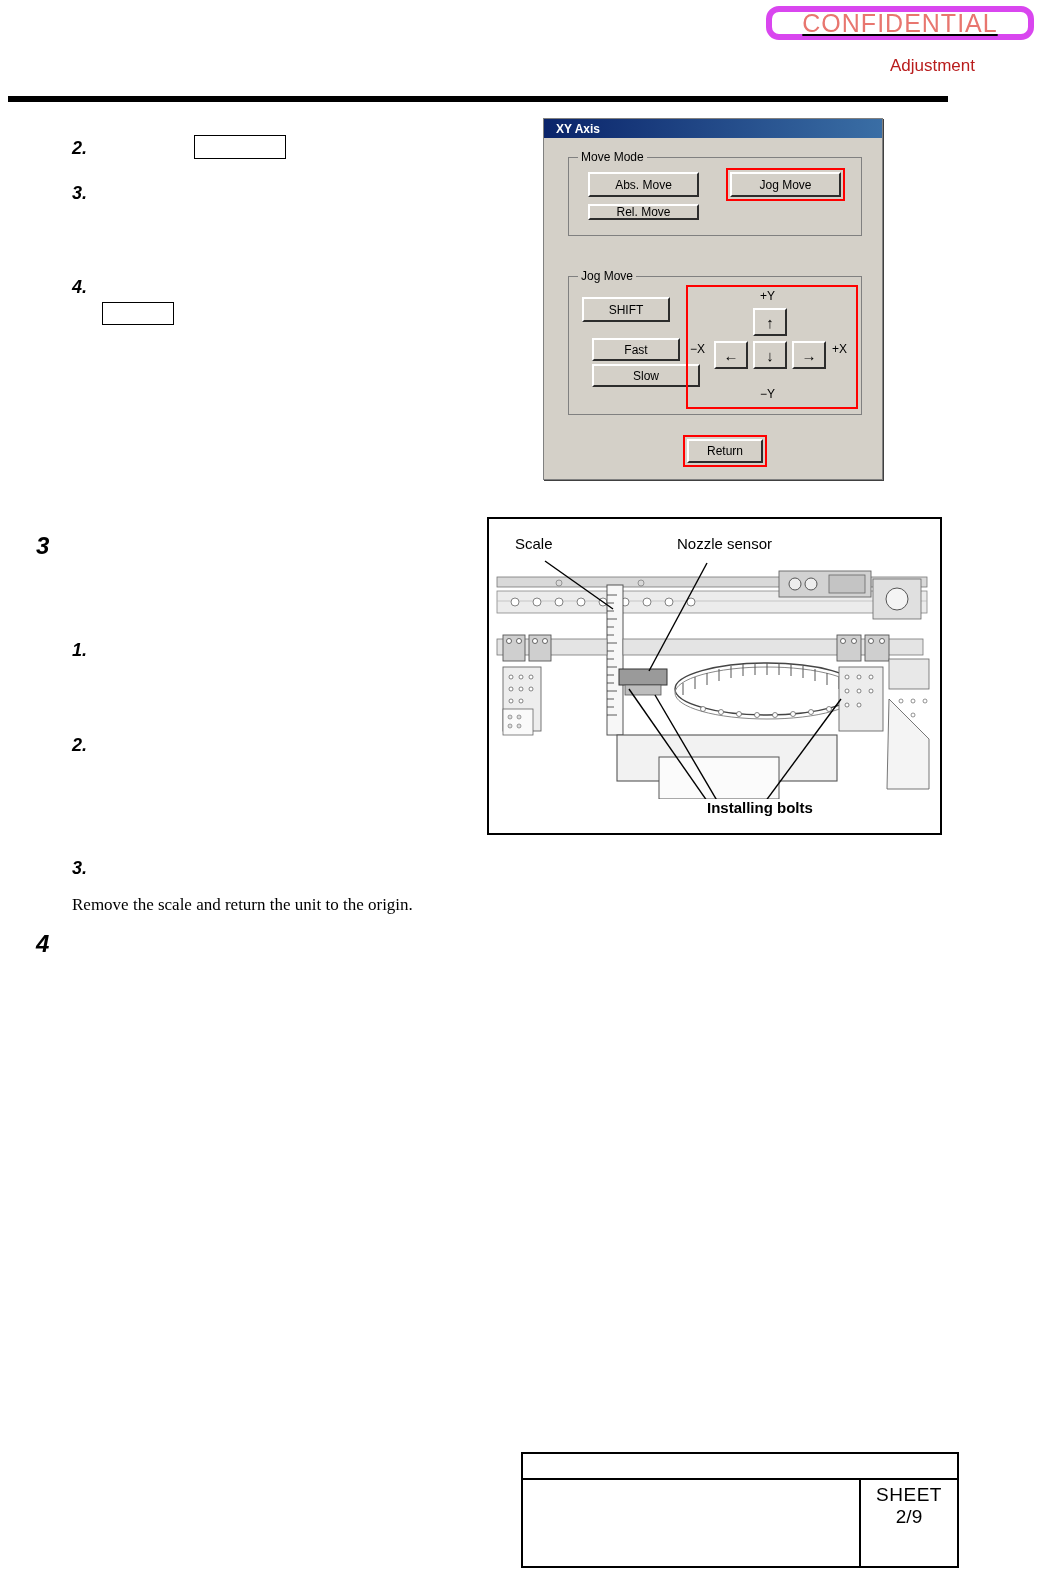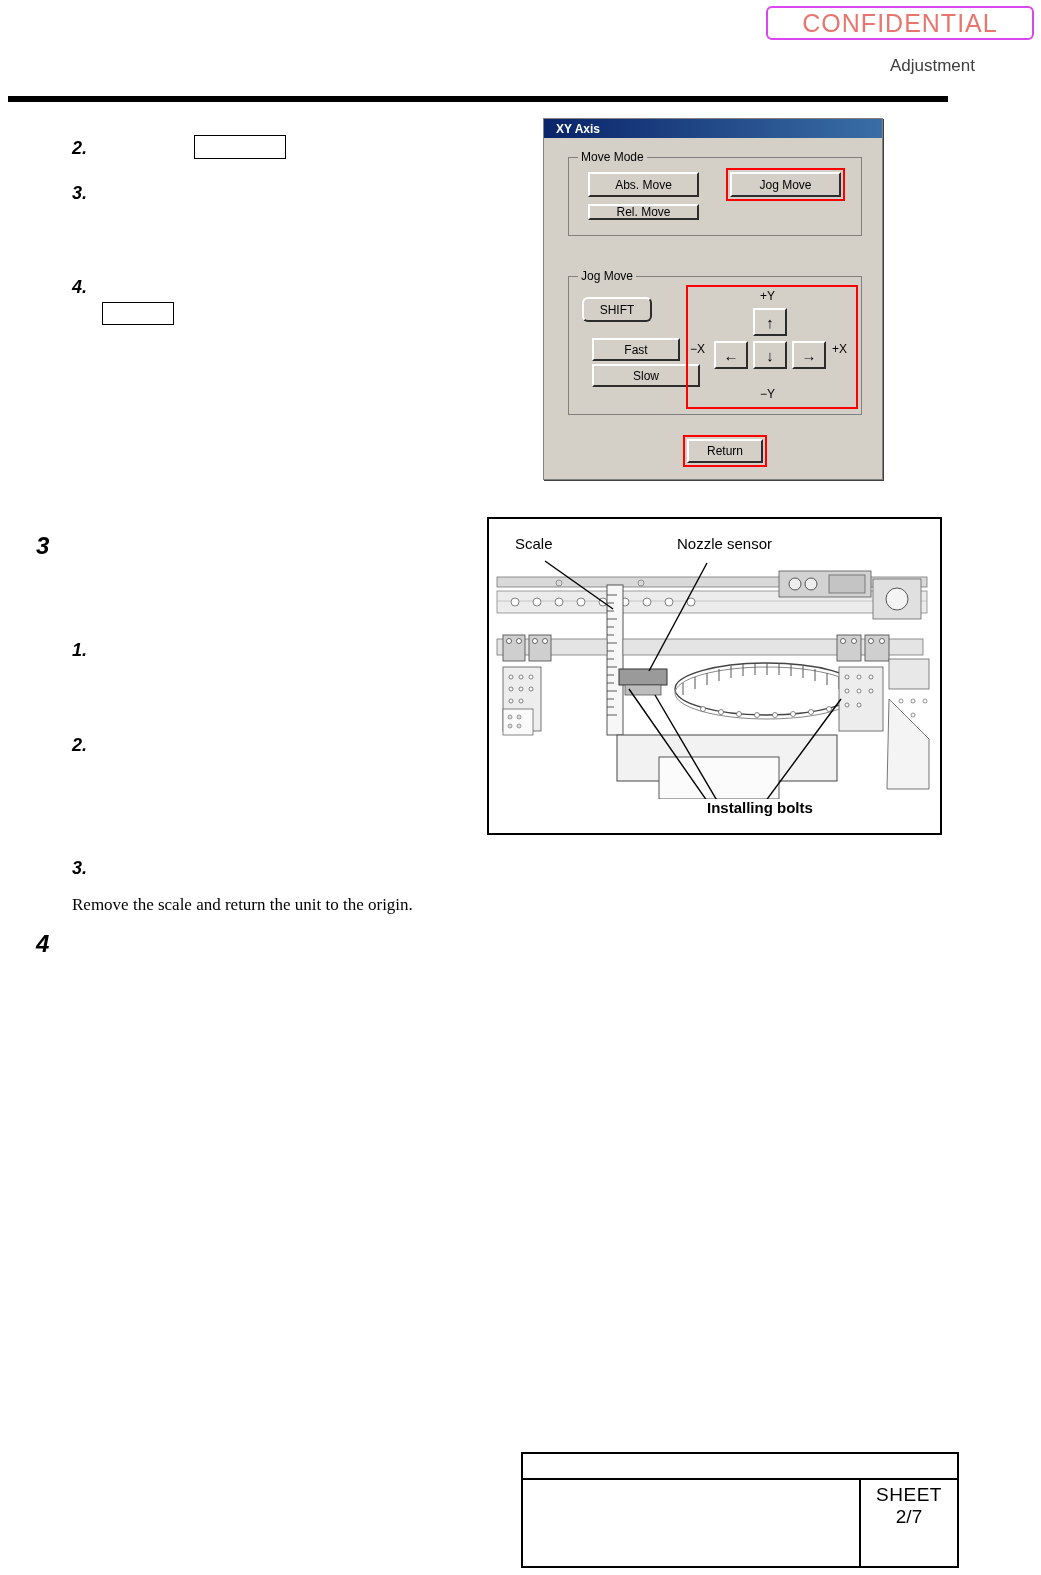--- a/index.html
+++ b/index.html
@@ -20,40 +20,41 @@
     overflow: hidden;
   }
 
   
   .confidential-box {
     position: absolute;
     top: 6px;
     left: 766px;
     width: 268px;
     height: 34px;
-    border: 2px solid #d946ef;
-    border-radius: 6px;
+    border: 6px solid #d946ef;
+    border-radius: 13px;
     box-sizing: border-box;
     display: flex;
     align-items: center;
     justify-content: center;
+    text-decoration: underline;
   }
   .confidential-text {
     color: #e8766f;
     font-size: 25px;
     letter-spacing: 1px;
     font-weight: 400;
     white-space: nowrap;
   }
   .header-title {
     position: absolute;
     top: 56px;
     right: 66px;
     font-size: 17px;
-    color: #404040;
+    color: #b91c1c;
   }
   .header-rule {
     position: absolute;
     top: 96px;
     left: 8px;
     width: 940px;
     height: 6px;
     background: #000;
   }
 
@@ -244,21 +245,21 @@
     <div class="group-label" style="left:34px; top:31px;">Move Mode</div>
 
     <div class="win-btn" style="left:44px; top:53px; width:111px; height:25px;">Abs. Move</div>
     <div class="win-btn" style="left:44px; top:85px; width:111px; height:16px;">Rel. Move</div>
     <div class="win-btn" style="left:186px; top:53px; width:111px; height:25px;">Jog Move</div>
     <div class="red-outline" style="left:182px; top:49px; width:119px; height:33px;"></div>
 
     <div class="group" style="left:24px; top:157px; width:294px; height:139px;"></div>
     <div class="group-label" style="left:34px; top:150px;">Jog Move</div>
 
-    <div class="win-btn" style="left:38px; top:178px; width:70px; height:25px;border-radius:6px;">SHIFT</div>
+    <div class="win-btn" style="left:38px; top:178px; width:88px; height:25px;">SHIFT</div>
     <div class="win-btn" style="left:48px; top:219px; width:88px; height:23px;">Fast</div>
     <div class="win-btn" style="left:48px; top:245px; width:108px; height:23px;">Slow</div>
 
     <div class="red-outline" style="left:142px; top:166px; width:172px; height:124px;"></div>
     <div class="axis-label" style="left:216px; top:170px;">+Y</div>
     <div class="axis-label" style="left:216px; top:268px;">−Y</div>
     <div class="axis-label" style="left:146px; top:223px;">−X</div>
     <div class="axis-label" style="left:288px; top:223px;">+X</div>
 
     <div class="win-btn" style="left:209px; top:189px; width:34px; height:28px; font-size:15px;">↑</div>
@@ -440,18 +441,18 @@
       </g>
     </svg>
   </div>
 
   <div class="footer-table">
     <div class="footer-row1"></div>
     <div class="footer-row2">
       <div class="footer-left"></div>
       <div class="footer-right">
         <span class="sheet-label">SHEET</span>
-        <span class="sheet-num">2/7</span>
+        <span class="sheet-num">2/9</span>
       </div>
     </div>
   </div>
 
 </div>
 
 </body></html>

